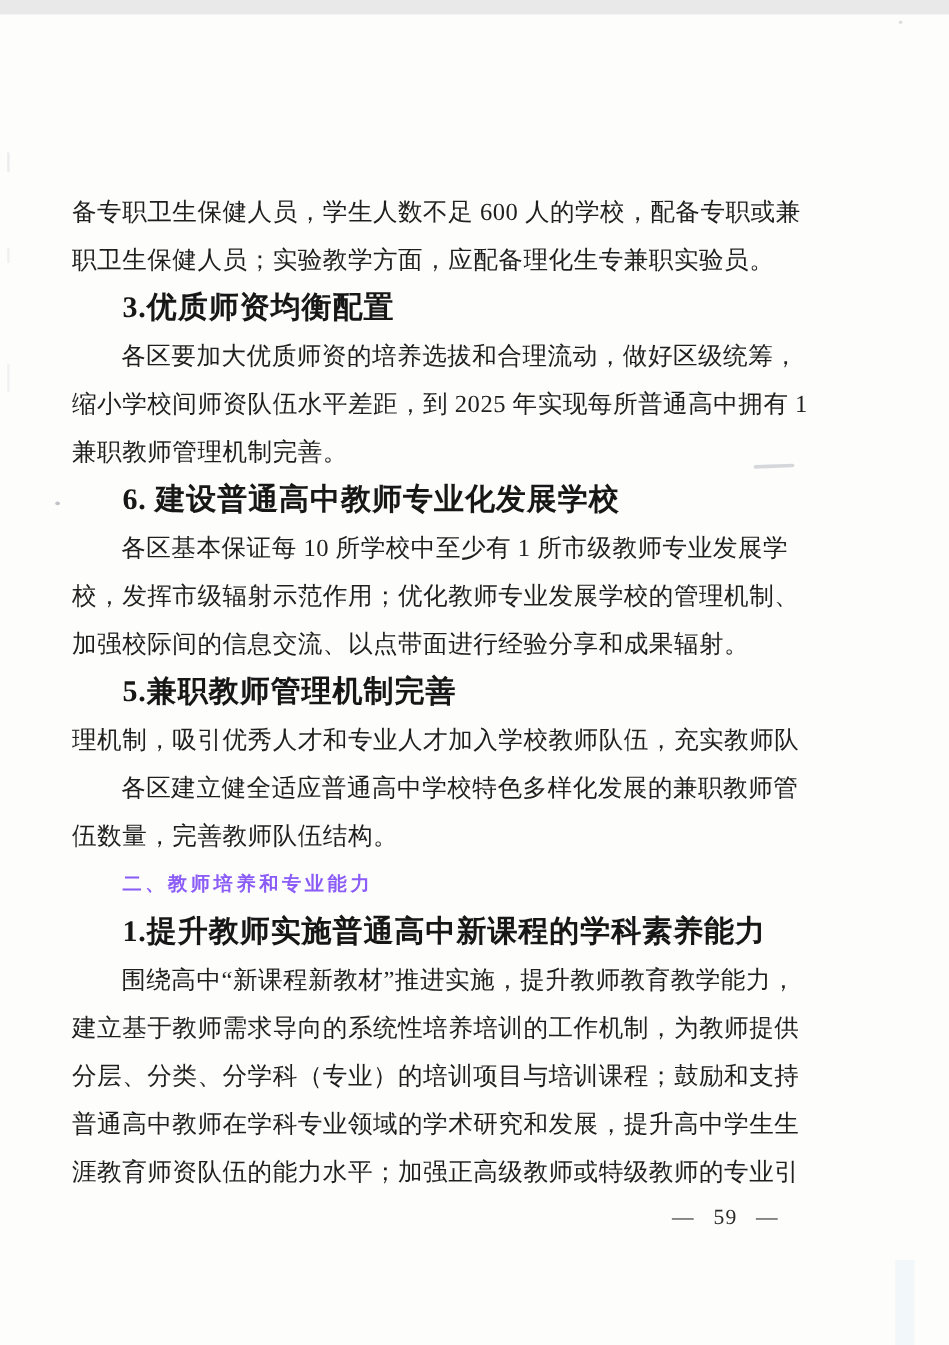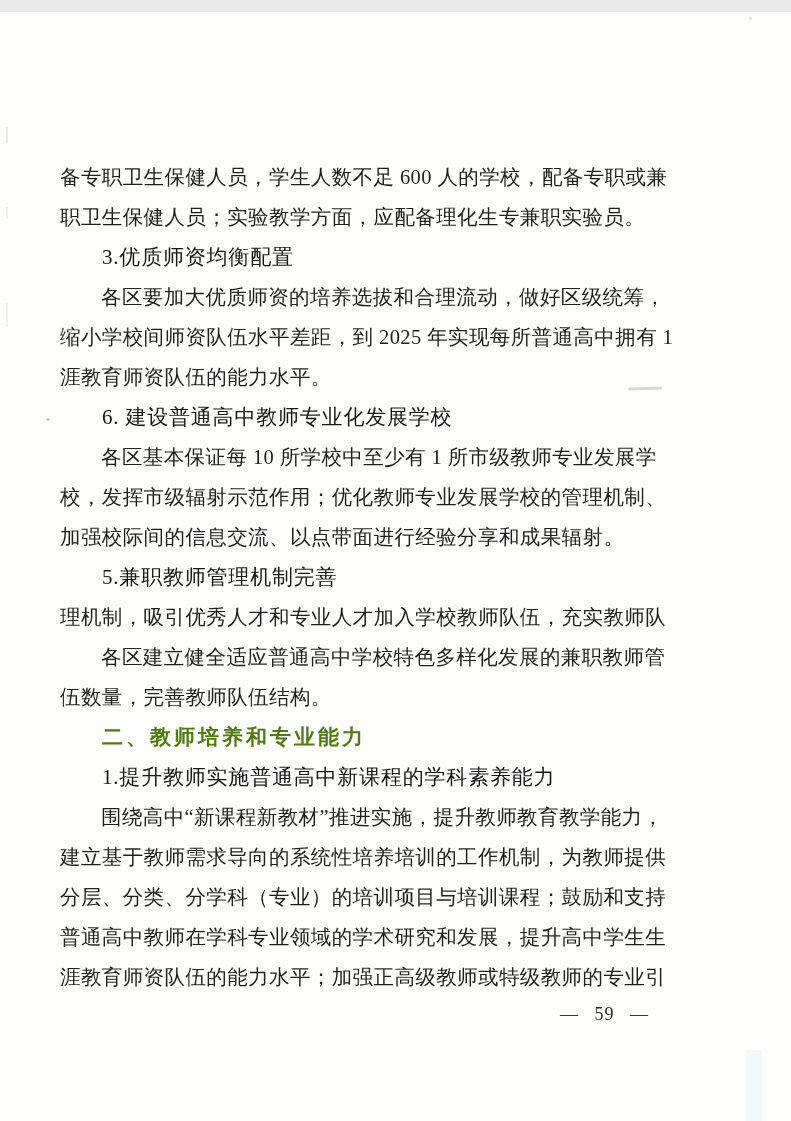--- a/index.html
+++ b/index.html
@@ -20,33 +20,33 @@
   .ln{
     height:40px;
     line-height:40px;
     font-size:20.5px;
     letter-spacing:0.4px;
     white-space:nowrap;
     text-align:left;
   }
   .ind{ text-indent:41px; }
   .h-num{
-    font-weight:400;
+    font-weight:700;
     padding-left:42px;
-    font-size:21px;
+    font-size:25px;
     letter-spacing:0.8px;
     color:#171717;
   }
   .h-part{
     font-family:"DejaVu Sans","Liberation Sans",sans-serif;
     font-weight:600;
     padding-left:42px;
-    font-size:21px;
+    font-size:16px;
     letter-spacing:3px;
-    color:#4d7c0f;
+    color:#8b5cf6;
   }
   .pagenum{
     position:absolute;
     top:992px;
     left:560px;
     font-size:18px;
     letter-spacing:1px;
     word-spacing:10px;
     color:#2a2a2a;
   }
@@ -97,21 +97,21 @@
 <div class="page">
 
   <div class="content">
 
     <div class="ln">备专职卫生保健人员，学生人数不足 600 人的学校，配备专职或兼</div>
     <div class="ln">职卫生保健人员；实验教学方面，应配备理化生专兼职实验员。</div>
 
     <div class="ln h-num">3.优质师资均衡配置</div>
     <div class="ln ind">各区要加大优质师资的培养选拔和合理流动，做好区级统筹，</div>
     <div class="ln">缩小学校间师资队伍水平差距，到 2025 年实现每所普通高中拥有 1</div>
-    <div class="ln">涯教育师资队伍的能力水平。</div>
+    <div class="ln">兼职教师管理机制完善。</div>
 
     <div class="ln h-num">6. 建设普通高中教师专业化发展学校</div>
     <div class="ln ind">各区基本保证每 10 所学校中至少有 1 所市级教师专业发展学</div>
     <div class="ln">校，发挥市级辐射示范作用；优化教师专业发展学校的管理机制、</div>
     <div class="ln">加强校际间的信息交流、以点带面进行经验分享和成果辐射。</div>
 
     <div class="ln h-num">5.兼职教师管理机制完善</div>
     <div class="ln">理机制，吸引优秀人才和专业人才加入学校教师队伍，充实教师队</div>
     <div class="ln ind">各区建立健全适应普通高中学校特色多样化发展的兼职教师管</div>
     <div class="ln">伍数量，完善教师队伍结构。</div>

